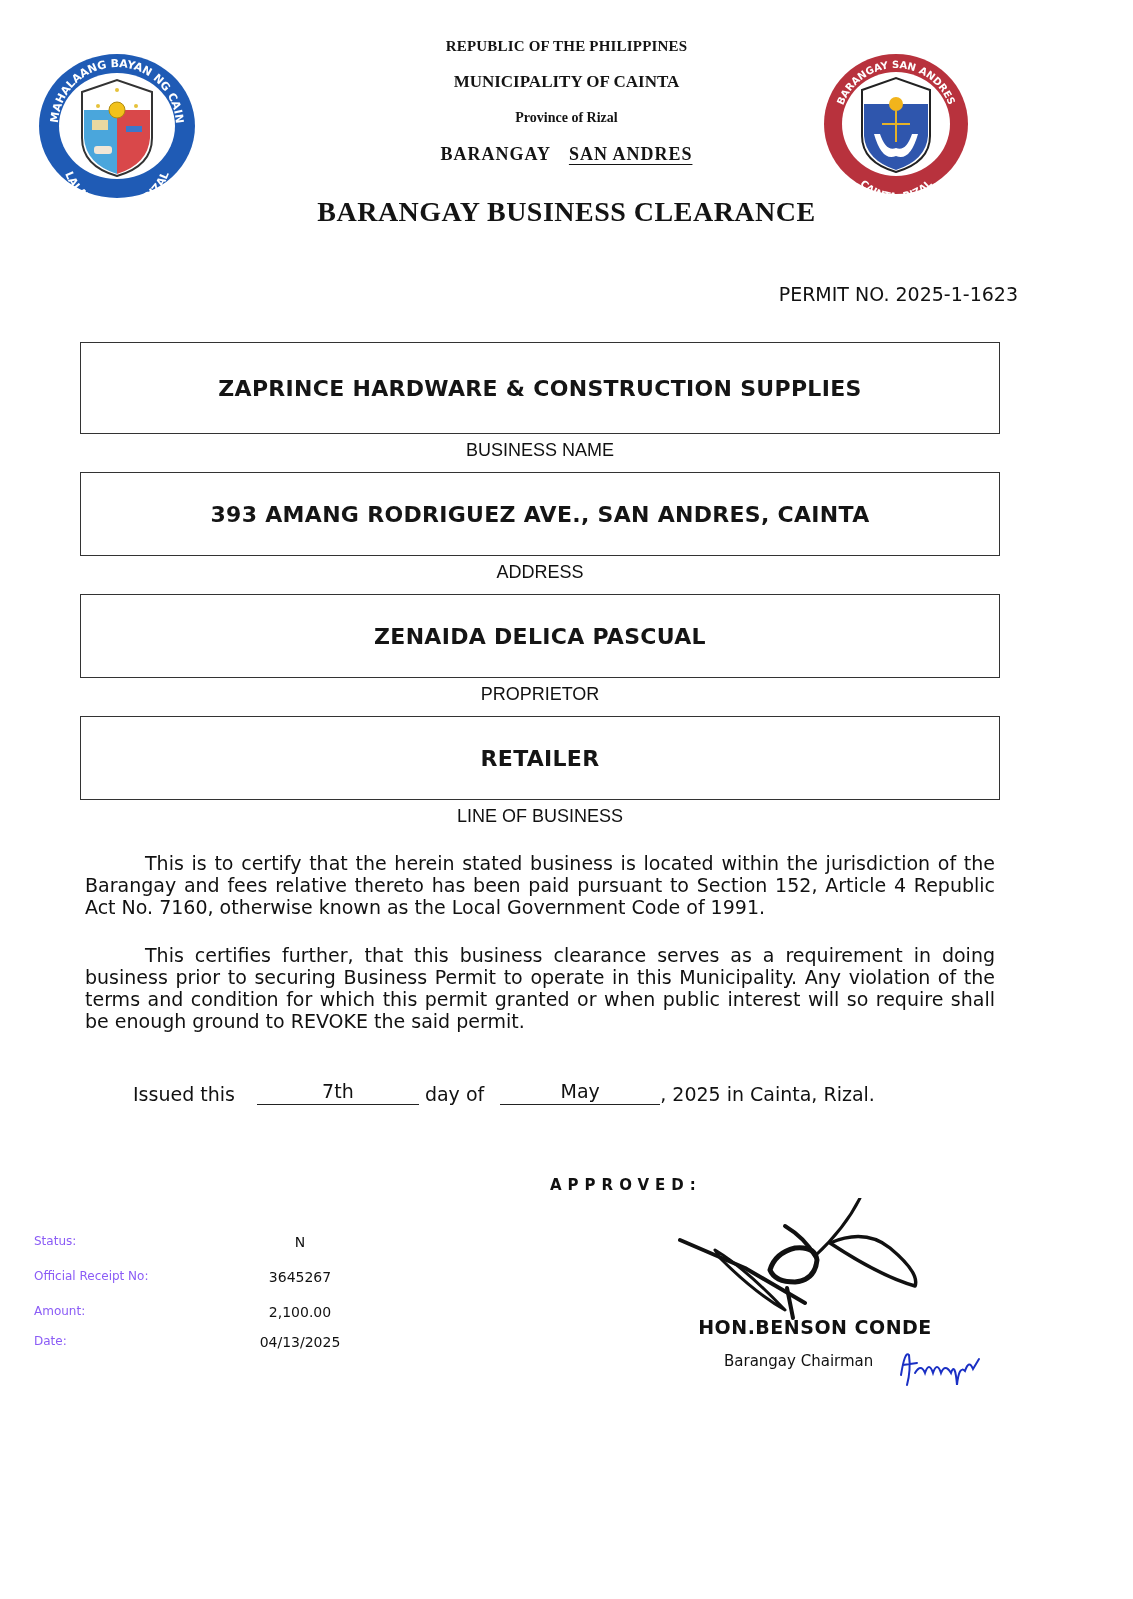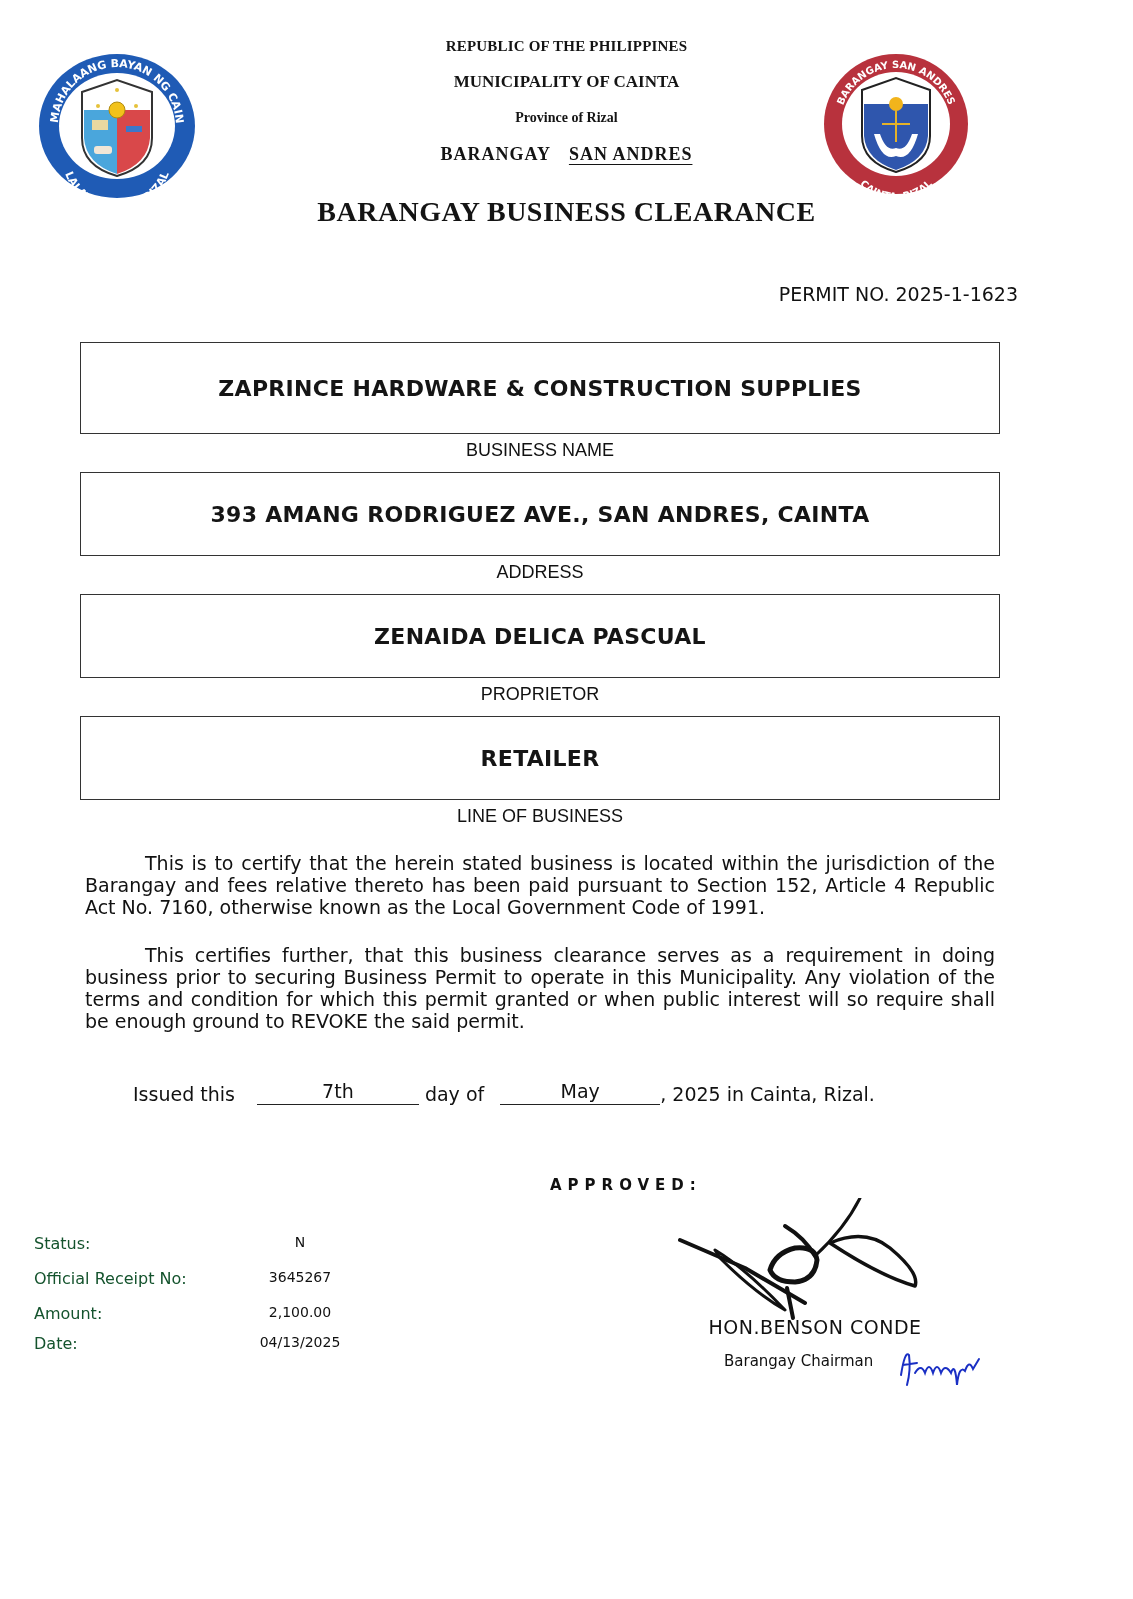--- a/index.html
+++ b/index.html
@@ -14,23 +14,23 @@
   .h4 .brgy-name { text-decoration: underline; text-underline-offset: 4px; margin-left: 18px; }
   .title { top: 196px; font-size: 28px; letter-spacing: 0.5px; }
   .permit { position: absolute; right: 115px; top: 283px; font-size: 19px; font-family: "DejaVu Sans", sans-serif; color: #111; }
   .field-box { position: absolute; left: 80px; width: 920px; border: 1.5px solid #333; box-sizing: border-box; display: flex; align-items: center; justify-content: center; font-family: "DejaVu Sans", sans-serif; font-weight: bold; font-size: 22px; color: #151515; letter-spacing: 0.3px; }
   .field-label { position: absolute; left: 80px; width: 920px; text-align: center; font-size: 18px; font-family: "Liberation Sans", sans-serif; color: #111; }
   .para { position: absolute; left: 85px; width: 910px; font-size: 19px; line-height: 22px; text-align: justify; font-family: "DejaVu Sans", sans-serif; color: #111; }
   .para .indent { display: inline-block; width: 60px; }
   .issued { position: absolute; top: 1080px; left: 133px; font-size: 19px; font-family: "DejaVu Sans", sans-serif; color: #111; display: flex; align-items: flex-end; }
   .blank { display: inline-block; border-bottom: 1.5px solid #222; text-align: center; padding-bottom: 2px; }
   .approved { position: absolute; top: 1176px; left: 550px; font-size: 15px; font-weight: bold; letter-spacing: 6px; font-family: "DejaVu Sans", sans-serif; }
-  .info-label { position: absolute; left: 34px; font-size: 16px; font-family: "DejaVu Sans", sans-serif; color: #14532d; }
+  .info-label { position: absolute; left: 34px; font-size: 12px; font-family: "DejaVu Sans", sans-serif; color: #8b5cf6; }
   .info-value { position: absolute; left: 230px; width: 140px; text-align: center; font-size: 14px; font-family: "DejaVu Sans", sans-serif; color: #111; }
-  .signer { position: absolute; top: 1316px; left: 690px; width: 250px; text-align: center; font-size: 19px; font-weight: normal; font-family: "DejaVu Sans", sans-serif; letter-spacing: 0.5px; }
+  .signer { position: absolute; top: 1316px; left: 690px; width: 250px; text-align: center; font-size: 19px; font-weight: bold; font-family: "DejaVu Sans", sans-serif; letter-spacing: 0.5px; }
   .signer-title { position: absolute; top: 1352px; left: 724px; font-size: 15px; font-family: "DejaVu Sans", sans-serif; }
 </style>
 </head>
 <body>
 
 <div class="seal" style="left:36px; top:48px; width:162px; height:150px;">
   <svg width="162" height="150" viewBox="0 0 162 150">
     <defs>
       <path id="lTop" d="M 22 78 A 59 59 0 0 1 140 78"></path>
       <path id="lBot" d="M 28 92 A 55 55 0 0 0 134 92"></path>

